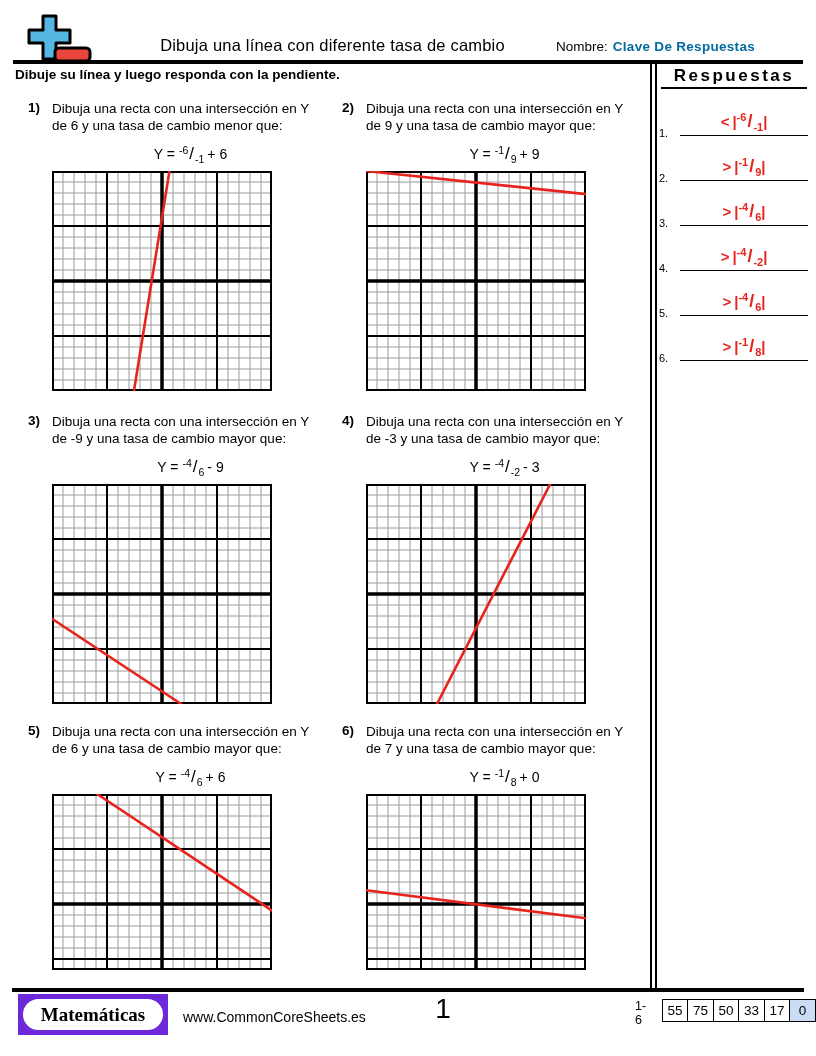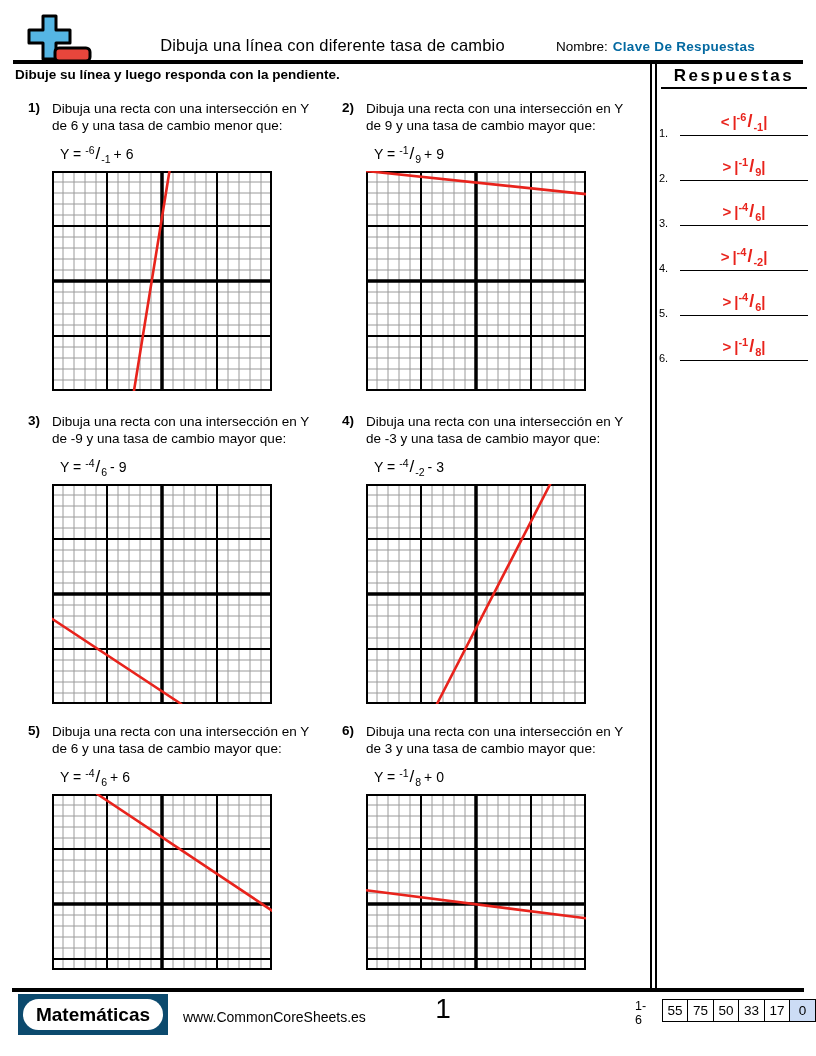--- a/index.html
+++ b/index.html
@@ -33,31 +33,31 @@
   .ans-val .fslash{font-size:18px;margin:0 1px;}
 
   
   .prob{position:absolute;width:305px;}
   #p1{left:28px;top:100px;} #p2{left:342px;top:100px;}
   #p3{left:28px;top:413px;} #p4{left:342px;top:413px;}
   #p5{left:28px;top:723px;} #p6{left:342px;top:723px;}
   .phead{display:flex;}
   .pnum{font-weight:bold;font-size:13.5px;width:24px;flex:none;}
   .ptext{font-size:13.5px;line-height:17px;width:260px;}
-  .peq{margin-left:32px;margin-top:10px;font-size:14px;height:22px;white-space:nowrap;}
+  .peq{margin-left:20px;margin-top:10px;font-size:14px;height:22px;white-space:nowrap;text-align:center;}
   .peq .fnum{font-size:10.5px;vertical-align:5px;margin-left:4px;}
   .peq .fden{font-size:10.5px;vertical-align:-4px;}
   .peq .fslash{font-size:17px;margin:0 1px;}
   .peq .tail{margin-left:3px;}
   .gridbox{margin-left:24px;margin-top:5px;font-size:0;line-height:0;}
 
   
   .frule{position:absolute;left:12px;top:988px;width:792px;height:3.5px;background:#000;}
-  .logo{position:absolute;left:18px;top:994px;width:150px;height:41px;background:#0c4a6e;
-        display:flex;align-items:center;justify-content:center;}
+  .logo{position:absolute;left:18px;top:994px;width:150px;height:41px;background:#6d28d9;
+        display:flex;align-items:center;justify-content:center;font-family:Liberation Serif, serif;}
   .logo-pill{background:#fff;border-radius:16px;width:140px;height:31px;display:flex;
              align-items:center;justify-content:center;font-weight:bold;font-size:19px;}
   .site{position:absolute;left:183px;top:1009px;font-size:14px;}
   .page-num{position:absolute;left:393px;top:993px;width:100px;text-align:center;font-size:28px;}
   .score{position:absolute;left:635px;top:999px;display:flex;align-items:flex-start;}
   .range{font-size:12.5px;margin-right:11px;}
   .sboxes{display:flex;}
   .sbox{width:25px;height:21px;border:1.5px solid #000;margin-left:-1.5px;
         display:flex;align-items:center;justify-content:center;font-size:13.5px;background:#fff;}
   .sbox:first-child{margin-left:0;}
@@ -387,21 +387,21 @@
           <line x1="110" y1="0" x2="110" y2="176" stroke="#000" stroke-width="3.5"></line>
           <line x1="0" y1="110" x2="220" y2="110" stroke="#000" stroke-width="3.5"></line>
           <rect x="1" y="1" width="218" height="174" fill="none" stroke="#000" stroke-width="2"></rect>
           <line x1="45.099999999999994" y1="0" x2="220" y2="116.6" stroke="#e8231c" stroke-width="2.6" stroke-linecap="round"></line>
         </svg></div>
   </div>
 
   <div class="prob" id="p6">
     <div class="phead">
       <span class="pnum">6)</span>
-      <span class="ptext">Dibuja una recta con una intersección en Y de 3 y una tasa de cambio mayor que:</span>
+      <span class="ptext">Dibuja una recta con una intersección en Y de 7 y una tasa de cambio mayor que:</span>
     </div>
     <div class="peq"><span>Y =</span><span class="fnum">-1</span><span class="fslash">/</span><span class="fden">8</span><span class="tail">+ 0</span></div>
     <div class="gridbox"><svg width="220" height="176">
           <rect x="0" y="0" width="220" height="176" fill="#ffffff"></rect>
           <line x1="11" y1="0" x2="11" y2="176" stroke="#9a9a9a" stroke-width="1"></line>
           <line x1="22" y1="0" x2="22" y2="176" stroke="#9a9a9a" stroke-width="1"></line>
           <line x1="33" y1="0" x2="33" y2="176" stroke="#9a9a9a" stroke-width="1"></line>
           <line x1="44" y1="0" x2="44" y2="176" stroke="#9a9a9a" stroke-width="1"></line>
           <line x1="66" y1="0" x2="66" y2="176" stroke="#9a9a9a" stroke-width="1"></line>
           <line x1="77" y1="0" x2="77" y2="176" stroke="#9a9a9a" stroke-width="1"></line>

